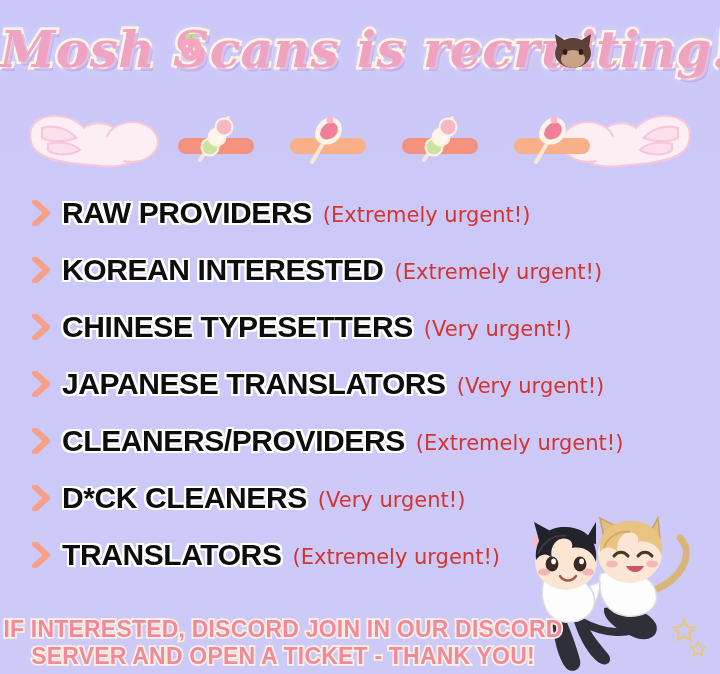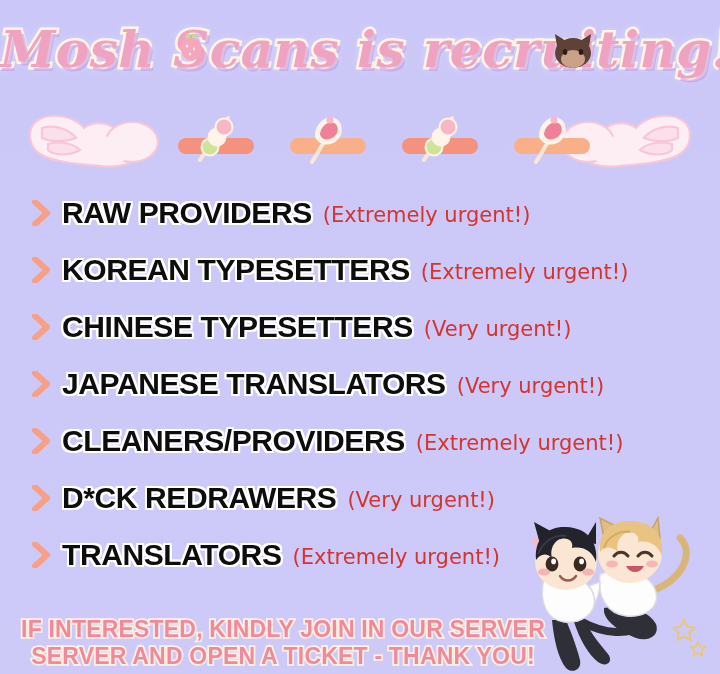--- a/index.html
+++ b/index.html
@@ -260,21 +260,21 @@
         <path d="M3 2 L15 13 L3 24" fill="none" stroke="#f7a086" stroke-width="6" stroke-linecap="round" stroke-linejoin="round"></path>
       </svg>
       <span class="role-name">RAW PROVIDERS</span>
       <span class="role-urgency">(Extremely urgent!)</span>
     </div>
 
     <div class="role-row">
       <svg class="chevron" viewBox="0 0 20 26">
         <path d="M3 2 L15 13 L3 24" fill="none" stroke="#f7a086" stroke-width="6" stroke-linecap="round" stroke-linejoin="round"></path>
       </svg>
-      <span class="role-name">KOREAN TYPESETTERS</span>
+      <span class="role-name">KOREAN INTERESTED</span>
       <span class="role-urgency">(Extremely urgent!)</span>
     </div>
 
     <div class="role-row">
       <svg class="chevron" viewBox="0 0 20 26">
         <path d="M3 2 L15 13 L3 24" fill="none" stroke="#f7a086" stroke-width="6" stroke-linecap="round" stroke-linejoin="round"></path>
       </svg>
       <span class="role-name">CHINESE TYPESETTERS</span>
       <span class="role-urgency">(Very urgent!)</span>
     </div>
@@ -292,21 +292,21 @@
         <path d="M3 2 L15 13 L3 24" fill="none" stroke="#f7a086" stroke-width="6" stroke-linecap="round" stroke-linejoin="round"></path>
       </svg>
       <span class="role-name">CLEANERS/PROVIDERS</span>
       <span class="role-urgency">(Extremely urgent!)</span>
     </div>
 
     <div class="role-row">
       <svg class="chevron" viewBox="0 0 20 26">
         <path d="M3 2 L15 13 L3 24" fill="none" stroke="#f7a086" stroke-width="6" stroke-linecap="round" stroke-linejoin="round"></path>
       </svg>
-      <span class="role-name">D*CK REDRAWERS</span>
+      <span class="role-name">D*CK CLEANERS</span>
       <span class="role-urgency">(Very urgent!)</span>
     </div>
 
     <div class="role-row">
       <svg class="chevron" viewBox="0 0 20 26">
         <path d="M3 2 L15 13 L3 24" fill="none" stroke="#f7a086" stroke-width="6" stroke-linecap="round" stroke-linejoin="round"></path>
       </svg>
       <span class="role-name">TRANSLATORS</span>
       <span class="role-urgency">(Extremely urgent!)</span>
     </div>
@@ -376,17 +376,17 @@
 
         <ellipse cx="36" cy="60" rx="6" ry="3.6" fill="#f6a7ad" opacity="0.8"></ellipse>
         <ellipse cx="80" cy="60" rx="6" ry="3.6" fill="#f6a7ad" opacity="0.8"></ellipse>
 
         <path d="M52 64 C56 70 64 70 68 64" fill="none" stroke="#9c5b4e" stroke-width="2.4" stroke-linecap="round"></path>
       </g>
     </svg>
   </div>
 
   <div id="footer">
-    <div class="footer-line">IF INTERESTED, KINDLY JOIN IN OUR SERVER</div>
+    <div class="footer-line">IF INTERESTED, DISCORD JOIN IN OUR DISCORD</div>
     <div class="footer-line">SERVER AND OPEN A TICKET - THANK YOU!</div>
   </div>
 
 </div>
 
 </body></html>

